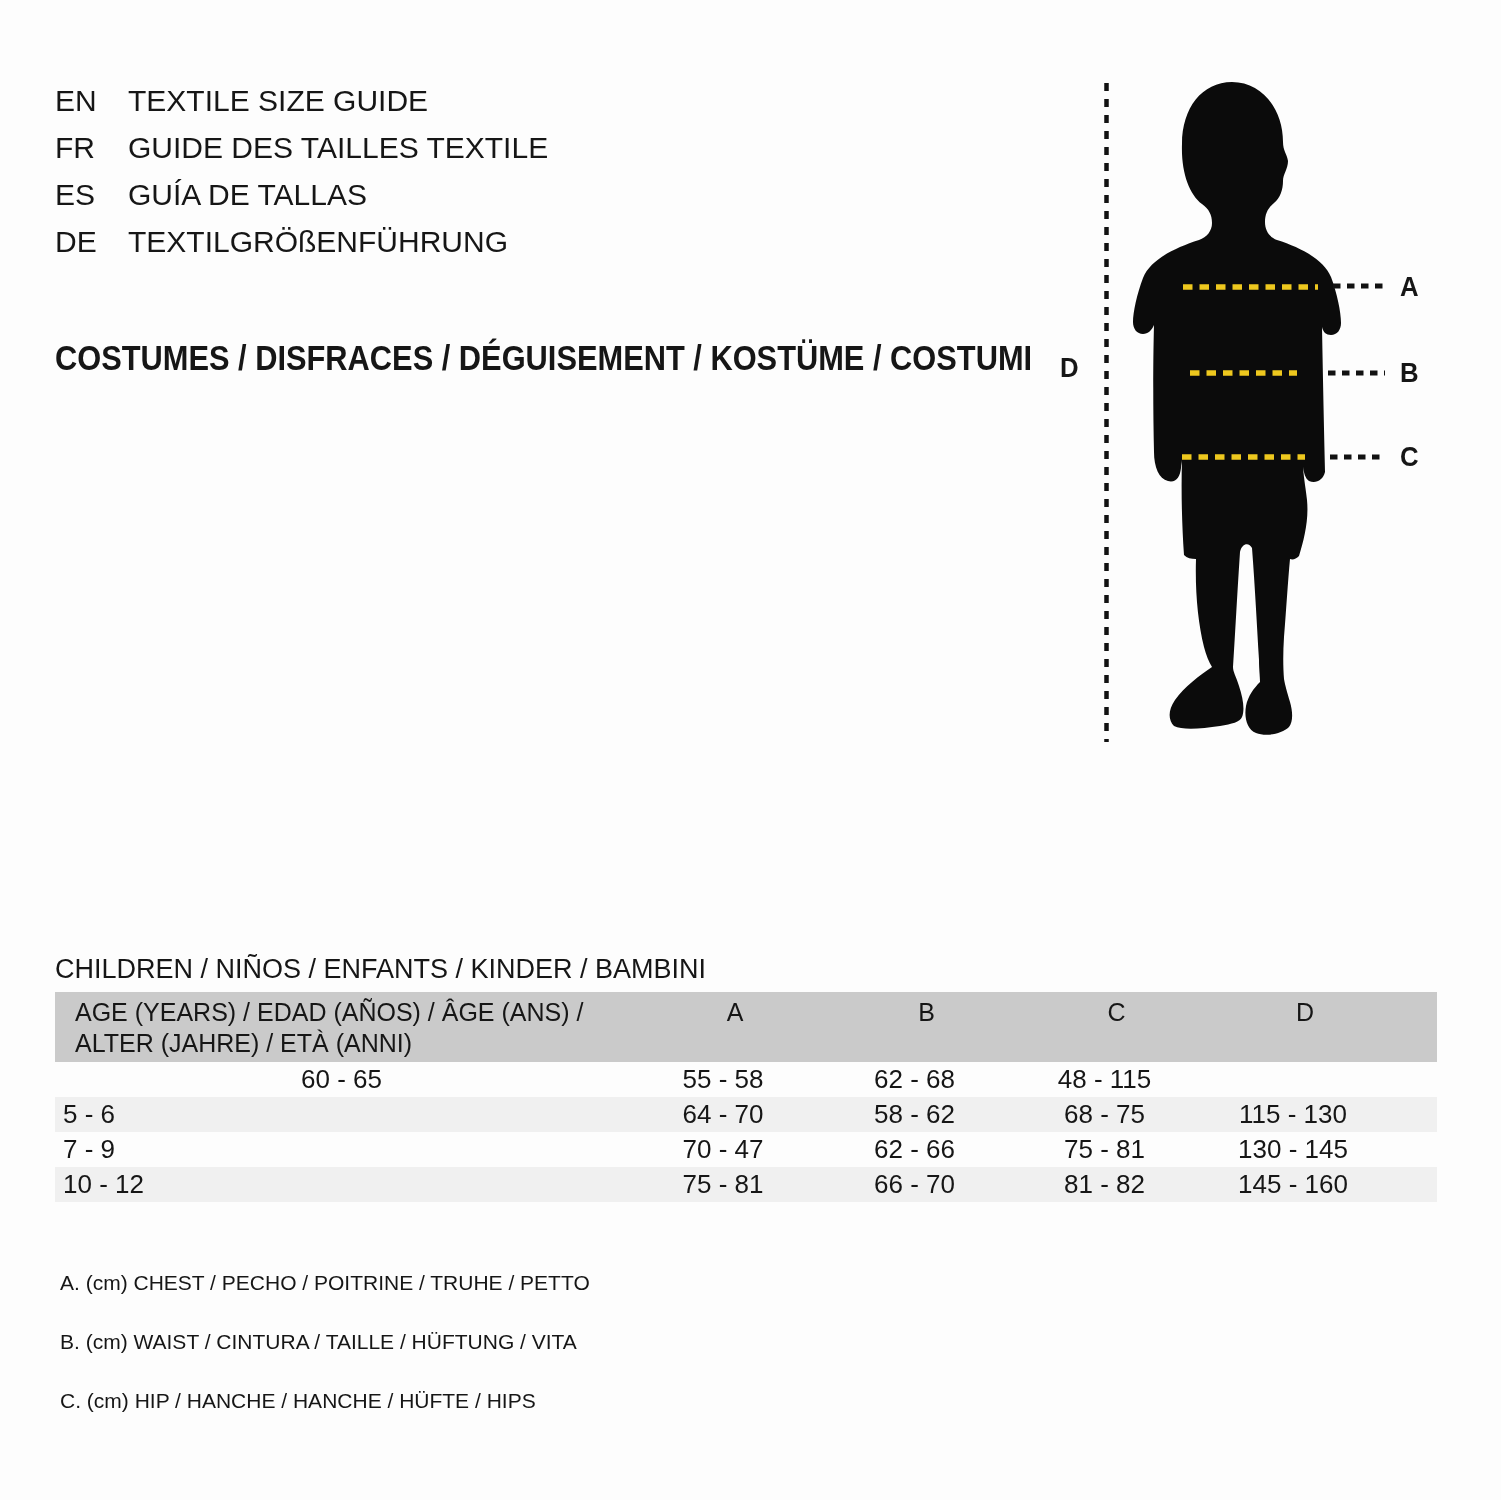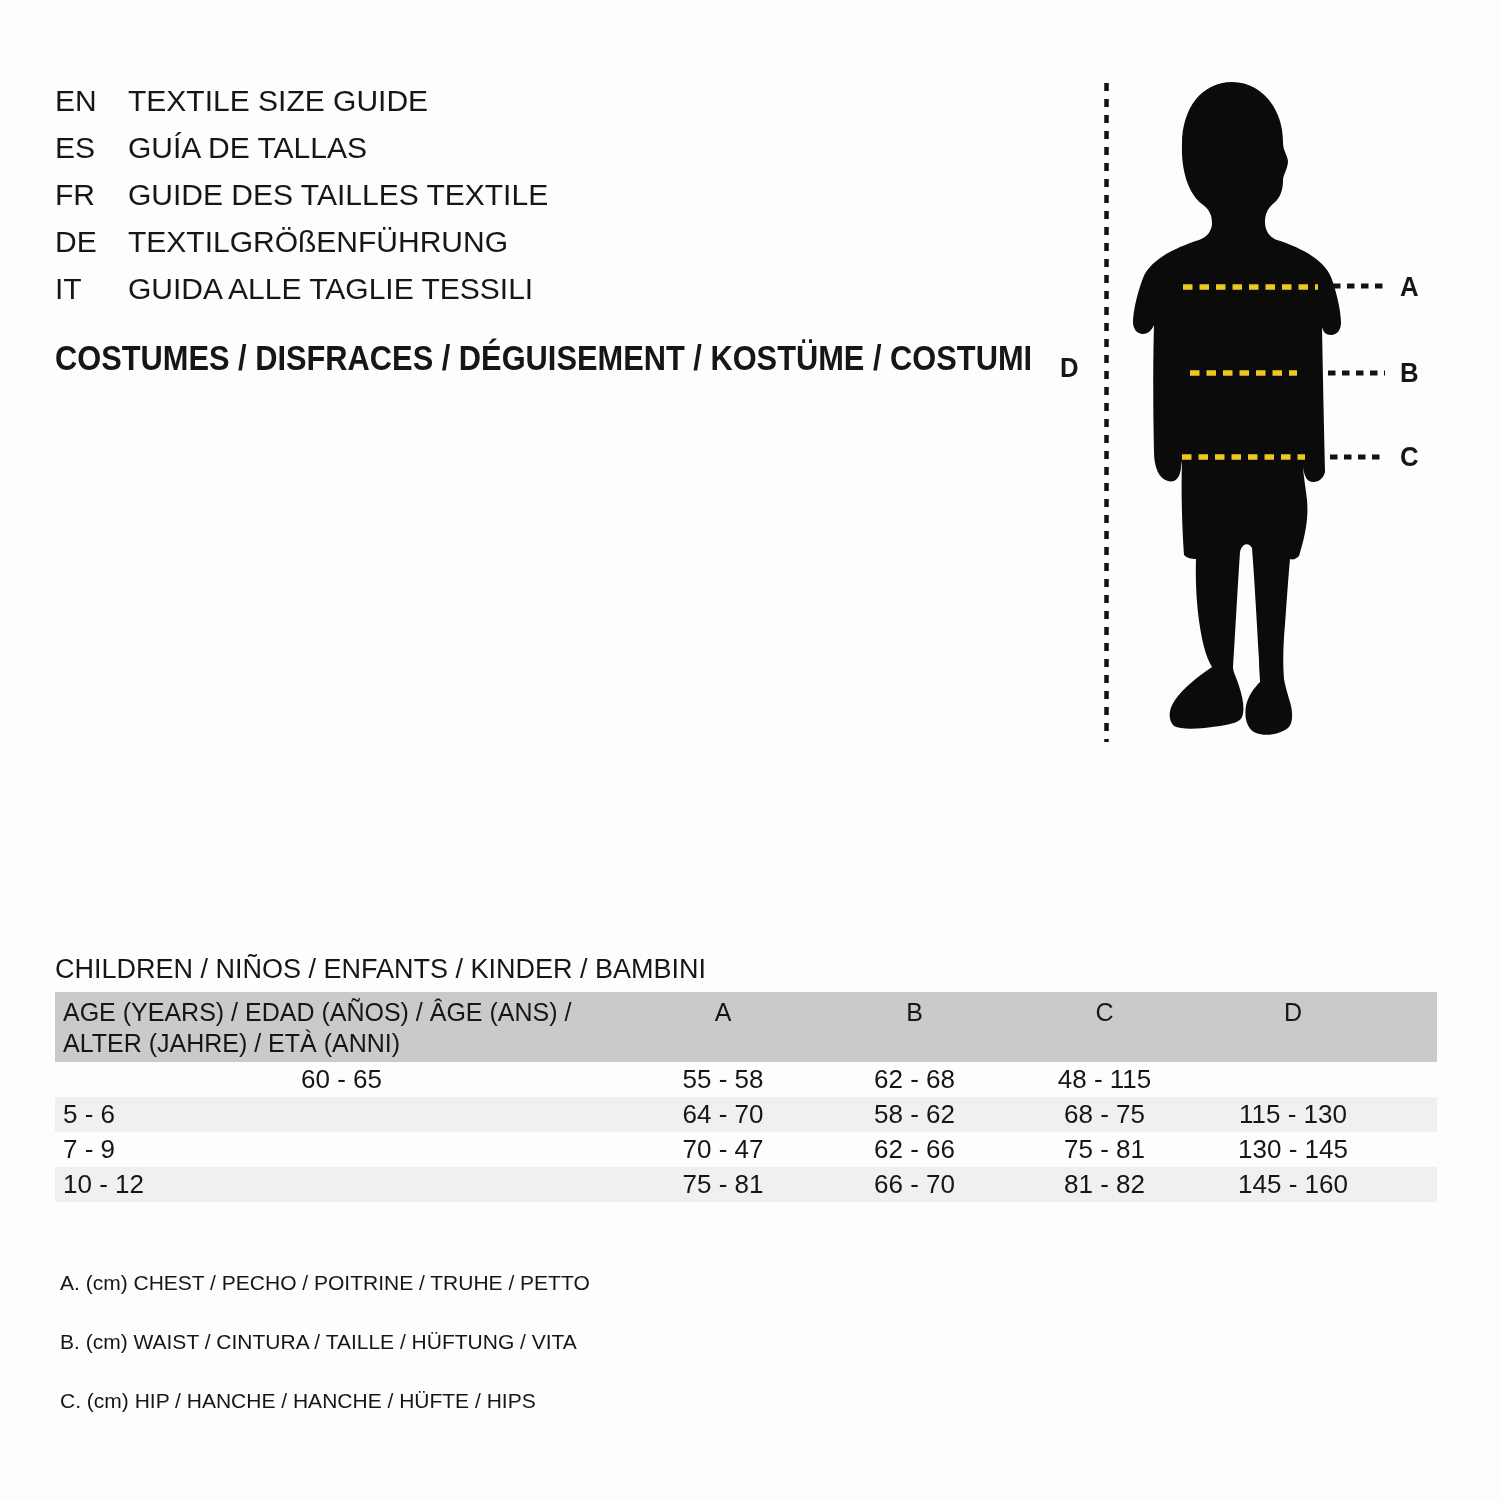--- a/index.html
+++ b/index.html
@@ -43,21 +43,21 @@
   }
   .m-label-a{left:1400px;top:273px;}
   .m-label-b{left:1400px;top:359px;}
   .m-label-c{left:1400px;top:443px;}
   .m-label-d{left:1060px;top:354px;}
   
   .table-title{position:absolute;left:55px;top:944px;font-size:27px;line-height:28px;white-space:nowrap;margin-top:11px;}
   .size-table{position:absolute;left:55px;top:992px;width:1382px;}
   .thead{
     display:grid;grid-template-columns:573px 190px 193px 187px 190px;
-    background:var(--table-header-bg);height:70px;box-sizing:border-box;
+    background:var(--table-header-bg);height:70px;box-sizing:border-box;padding-left:12px;
   }
   .th-age{padding:5px 0 0 8px;font-size:25px;line-height:31px;}
   .thc{text-align:center;padding-top:5px;font-size:25px;line-height:31px;}
   .trow{
     display:grid;grid-template-columns:573px 190px 193px 187px 190px;
     height:35px;line-height:35px;font-size:26px;
   }
   .trow.alt{background:var(--row-alt-bg);}
   .td-age{padding-left:8px;text-align:left;}
   .td-num{text-align:center;}
@@ -69,34 +69,30 @@
 <body>
 
 <div class="page">
 
   <section class="langs">
     <div class="lang-row">
       <span class="lang-code">EN</span>
       <span class="lang-label">TEXTILE SIZE GUIDE</span>
     </div>
     <div class="lang-row">
+      <span class="lang-code">FR</span>
+      <span class="lang-label">GUIDE DES TAILLES TEXTILE</span>
+    </div>
+    <div class="lang-row">
       <span class="lang-code">ES</span>
       <span class="lang-label">GUÍA DE TALLAS</span>
     </div>
     <div class="lang-row">
-      <span class="lang-code">FR</span>
-      <span class="lang-label">GUIDE DES TAILLES TEXTILE</span>
-    </div>
-    <div class="lang-row">
       <span class="lang-code">DE</span>
       <span class="lang-label">TEXTILGRÖßENFÜHRUNG</span>
-    </div>
-    <div class="lang-row">
-      <span class="lang-code">IT</span>
-      <span class="lang-label">GUIDA ALLE TAGLIE TESSILI</span>
     </div>
   </section>
 
   <h1 class="category">COSTUMES / DISFRACES / DÉGUISEMENT / KOSTÜME / COSTUMI</h1>
 
   <svg class="figure-svg" width="420" height="665" viewBox="0 0 420 665" aria-hidden="true">
     <line class="v-dash" x1="66.5" y1="3" x2="66.5" y2="662"></line>
     <g transform="translate(92,2)">
       <path class="silhouette" d="
         M100 0

